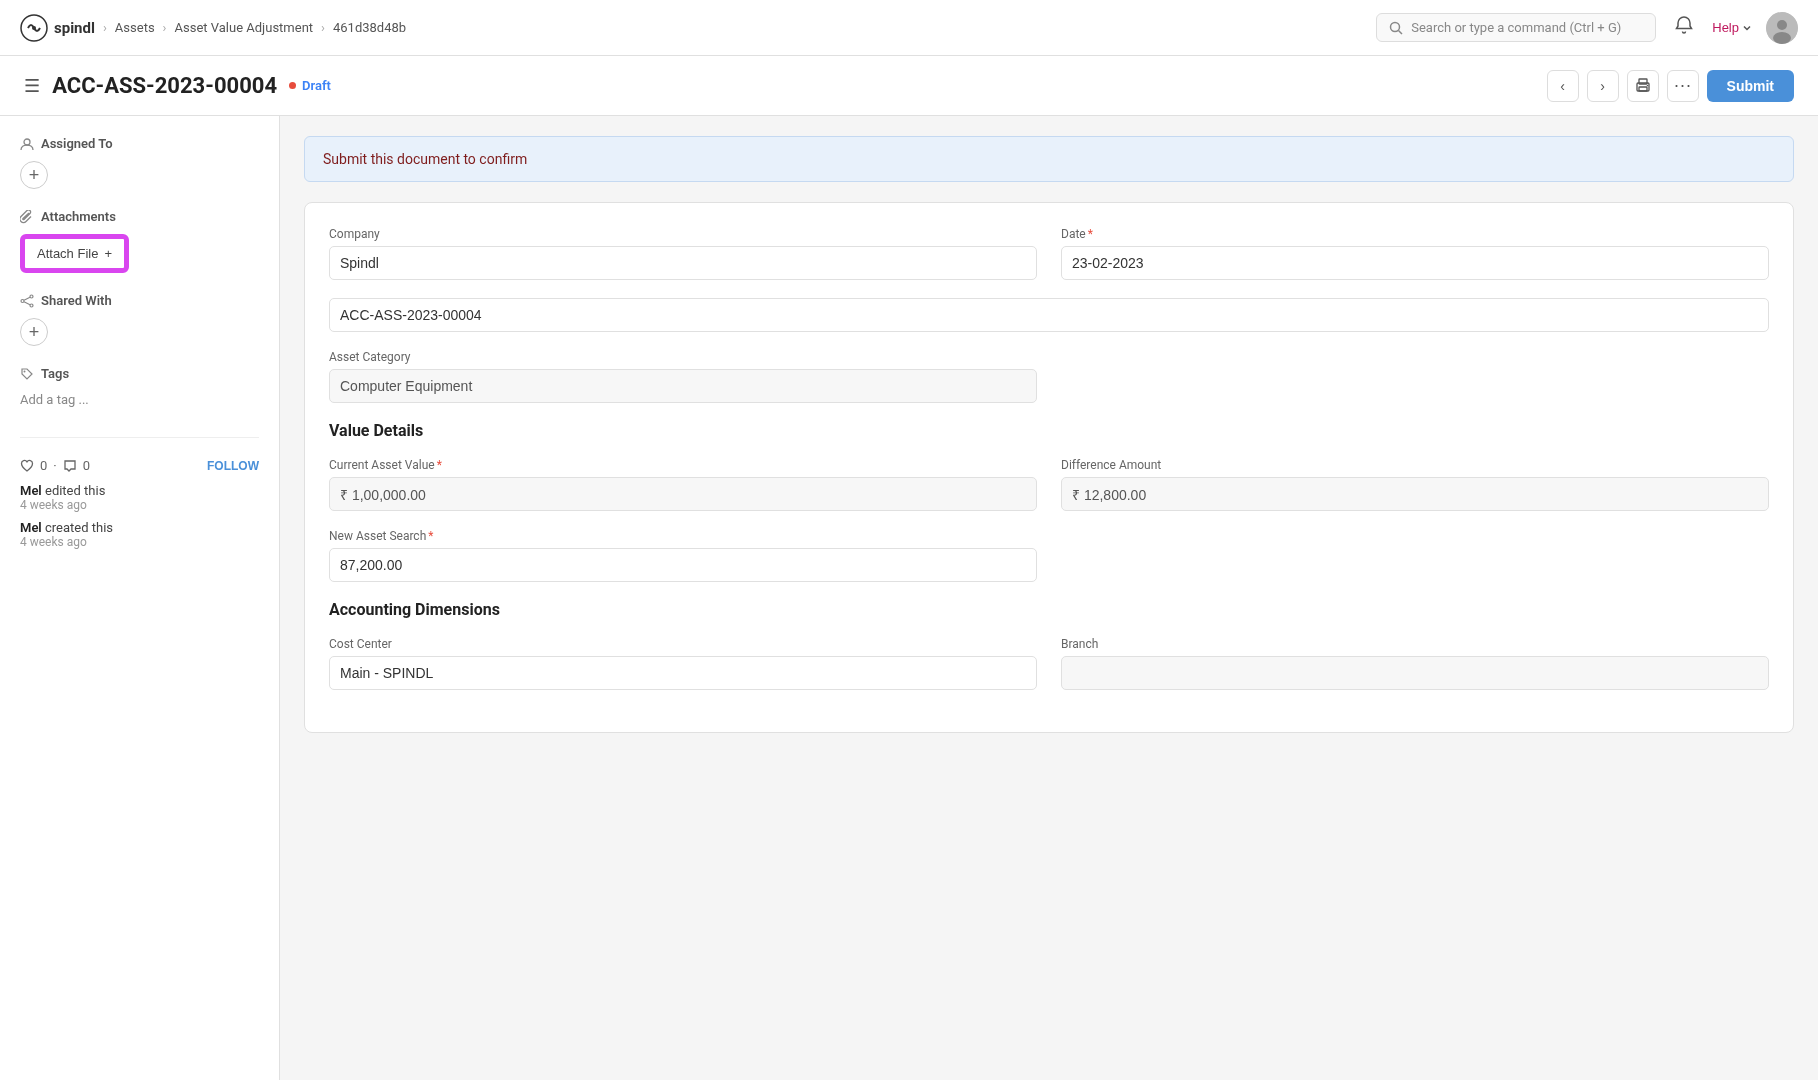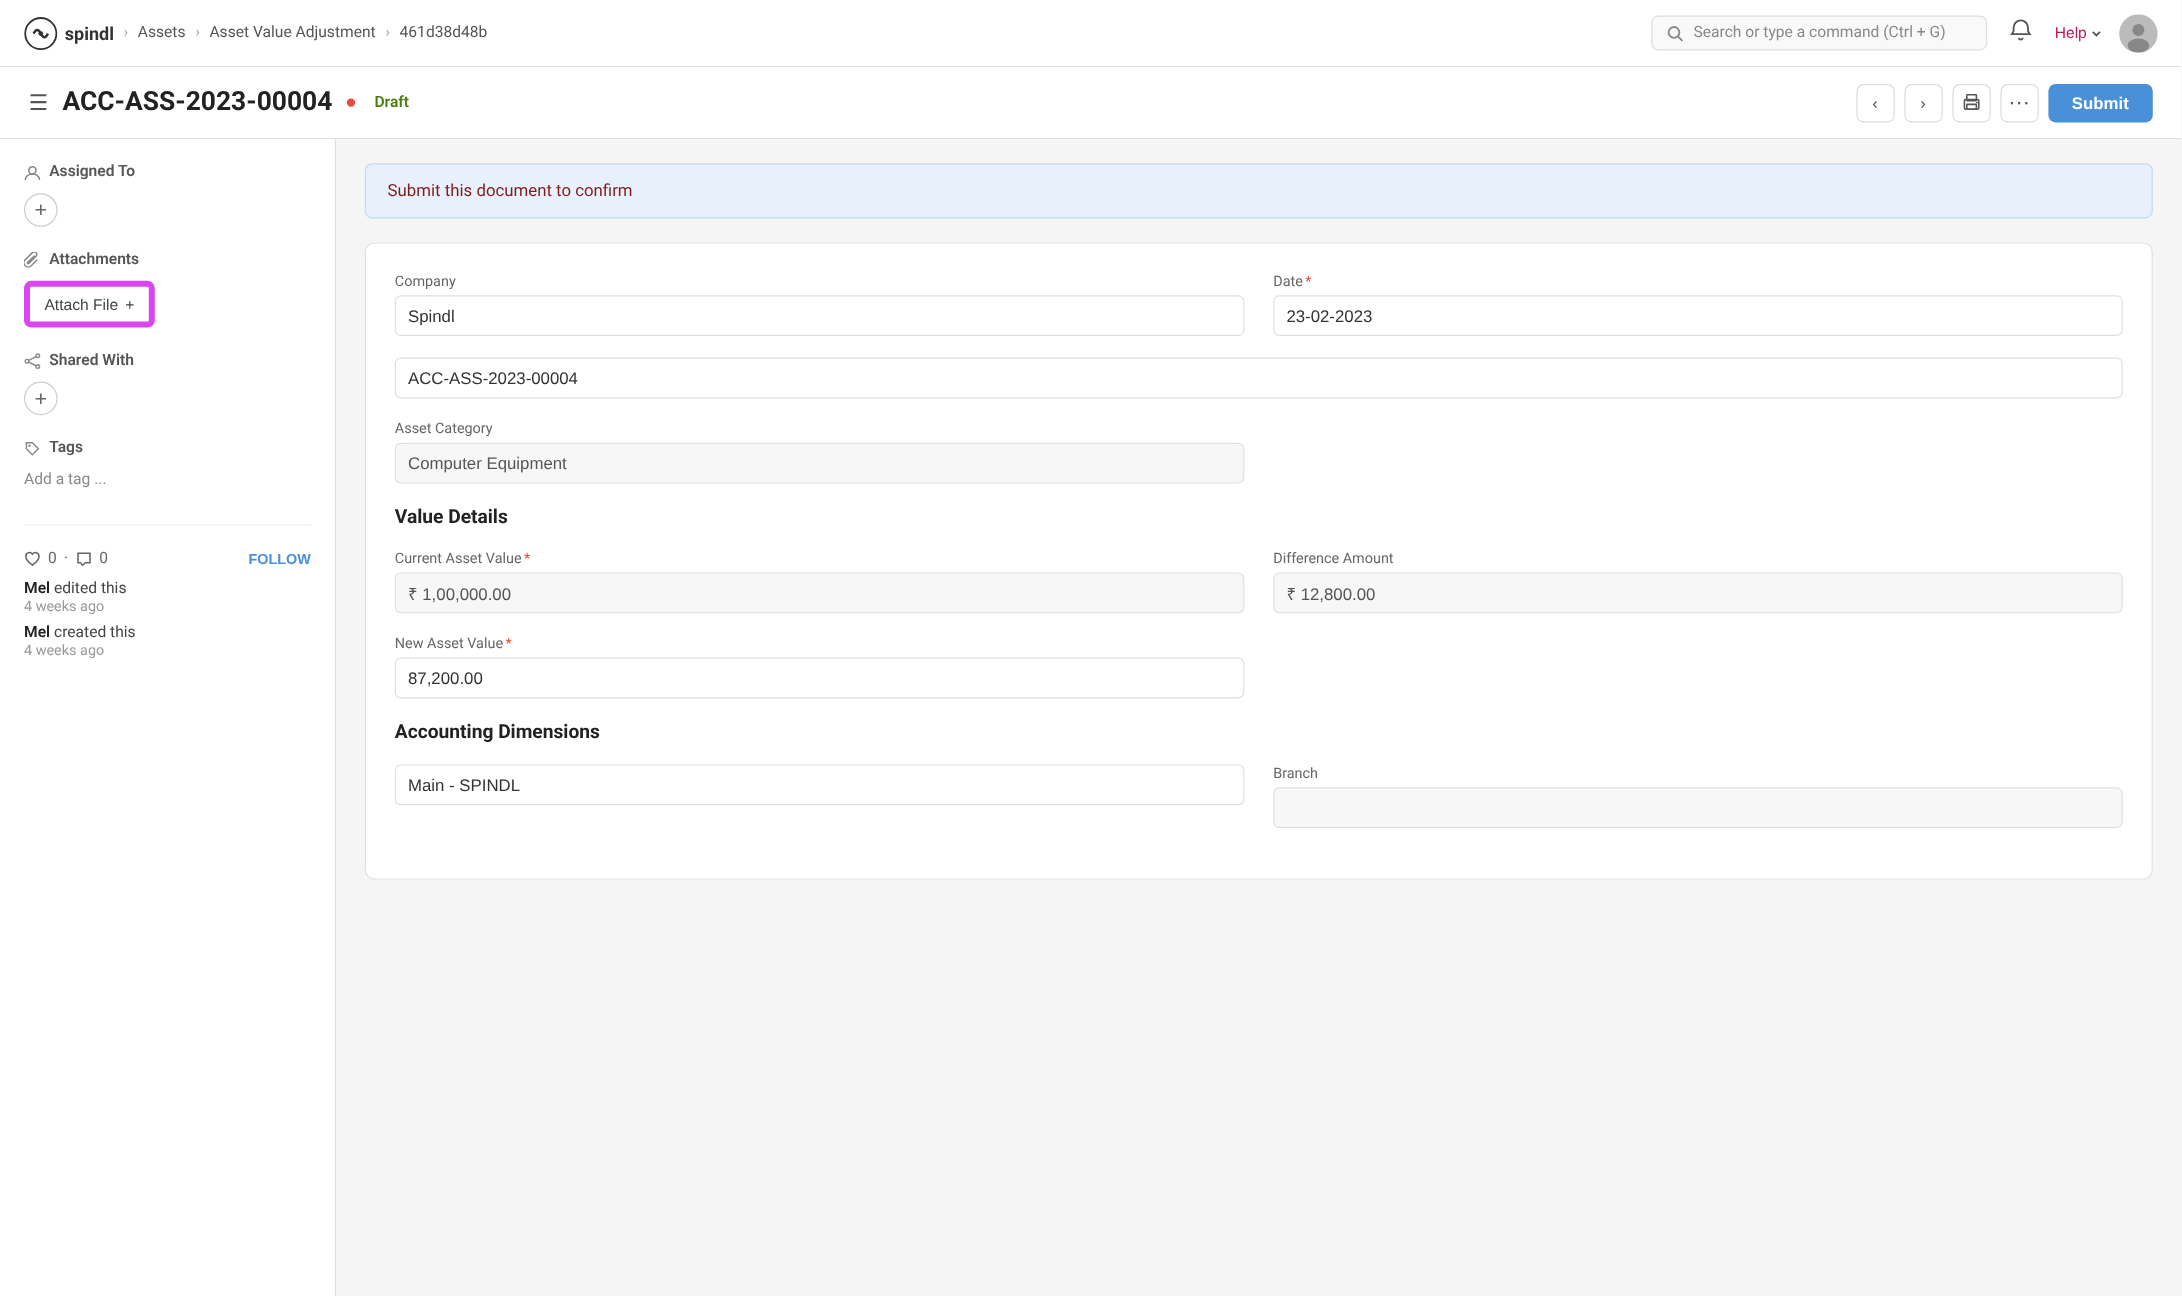--- a/index.html
+++ b/index.html
@@ -31,22 +31,22 @@
     
     .page-header {
       display: flex; align-items: center; justify-content: space-between;
       background: #fff; border-bottom: 1px solid #e0e0e0;
       padding: 0 24px; height: 60px;
     }
     .page-header-left { display: flex; align-items: center; gap: 12px; }
     .menu-icon { font-size: 18px; color: #555; cursor: pointer; }
     .doc-title { font-size: 22px; font-weight: 700; color: #222; }
     .status-badge {
-      background: none; color: #4d7c0f; font-size: 13px; font-weight: 600;
-      display: flex; align-items: center; gap: 16px;
+      background: none; color: #3b82f6; font-size: 13px; font-weight: 600;
+      display: flex; align-items: center; gap: 6px;
     }
     .status-dot { width: 7px; height: 7px; border-radius: 50%; background: #e74c3c; display: inline-block; }
     .page-header-right { display: flex; align-items: center; gap: 8px; }
     .nav-btn {
       background: #fff; border: 1px solid #ddd; border-radius: 6px;
       width: 32px; height: 32px; cursor: pointer; font-size: 14px;
       display: flex; align-items: center; justify-content: center; color: #555;
     }
     .print-btn { background: #fff; border: 1px solid #ddd; border-radius: 6px; width: 32px; height: 32px; cursor: pointer; display: flex; align-items: center; justify-content: center; color: #555; font-size: 16px; }
     .more-btn { background: #fff; border: 1px solid #ddd; border-radius: 6px; width: 32px; height: 32px; cursor: pointer; display: flex; align-items: center; justify-content: center; color: #555; font-size: 18px; }
@@ -331,31 +331,32 @@
         </div>
         <div class="form-group">
           <label class="form-label">Difference Amount</label>
           <input class="form-input readonly" type="text" value="₹ 12,800.00" style="">
         </div>
       </div>
 
       <div class="form-row">
         <div class="form-group">
           <label class="form-label">
-            <span>New Asset Value</span><span class="required">*</span>
+            <span>New Asset Search</span><span class="required">*</span>
           </label>
           <input class="form-input" type="text" value="87,200.00" style="">
         </div>
         <div class="form-group"></div>
       </div>
 
       <div class="section-title">Accounting Dimensions</div>
 
       <div class="form-row">
         <div class="form-group">
+          <label class="form-label">Cost Center</label>
           <input class="form-input" type="text" value="Main - SPINDL" style="">
         </div>
         <div class="form-group">
           <label class="form-label">Branch</label>
           <input class="form-input readonly" type="text" value="" style="">
         </div>
       </div>
 
     </div>
   </div>

